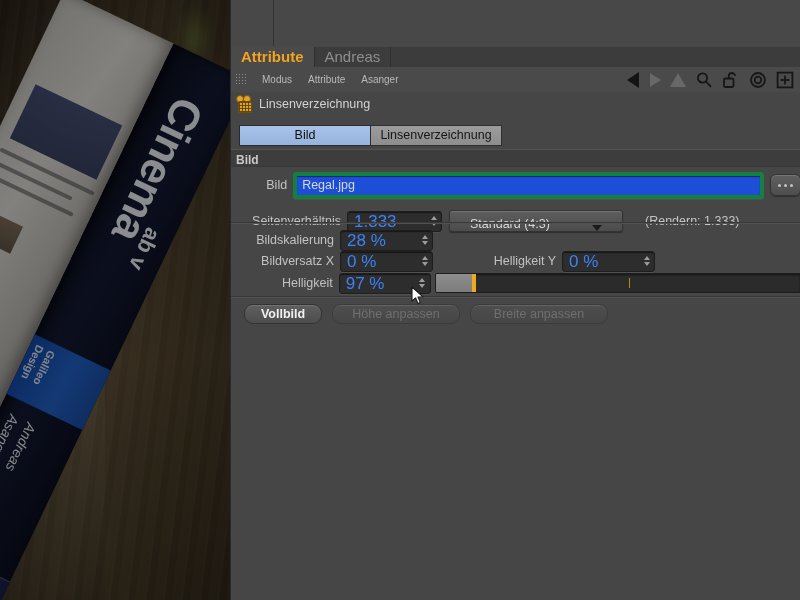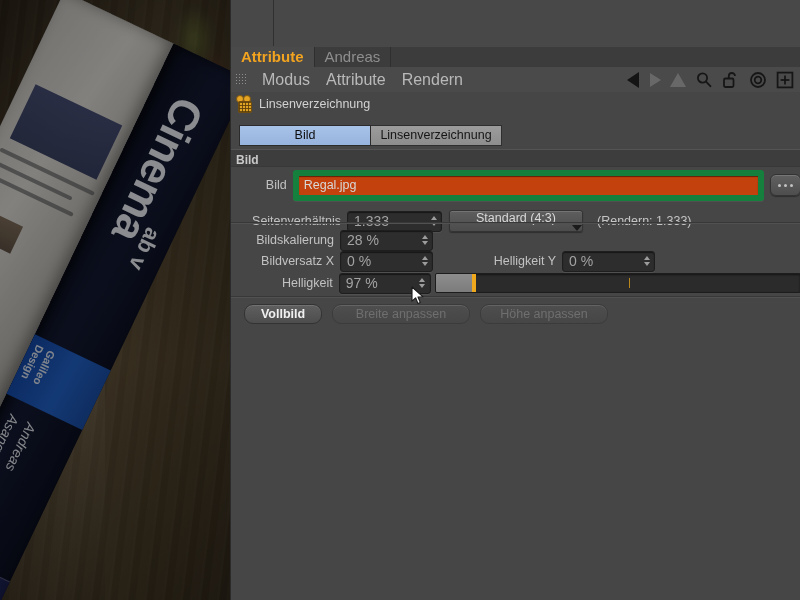--- a/index.html
+++ b/index.html
@@ -191,21 +191,21 @@
   }
   .grip {
     width: 13px; height: 13px; margin-left: 4px; margin-right: 6px;
     background-image:
       radial-gradient(circle, #9a9a9a 0.6px, rgba(0,0,0,0) 0.9px);
     background-size: 3px 3px;
     background-position: 0 0;
     opacity: .85;
   }
   .menuitem {
-    font-size: 16px; color: #b9b9b9;
+    font-size: 10px; color: #b9b9b9;
     padding: 0 8px; line-height: 25px; cursor: default;
   }
   .tools { margin-left: auto; display: flex; align-items: center; gap: 9px; padding-right: 7px; }
   .tool { width: 18px; height: 18px; position: relative; opacity: .95; }
   .t-back {
     width:0;height:0;border-top:8px solid transparent;border-bottom:8px solid transparent;
     border-right:12px solid #141414; margin-right: 2px;
   }
   .t-ghost1, .t-ghost2 { opacity: .22; }
   .t-ghost1 { width:0;height:0;border-top:7px solid transparent;border-bottom:7px solid transparent;border-left:11px solid #d8d8d8; }
@@ -283,51 +283,51 @@
   
   .row { position: absolute; left: 0; width: 570px; display: flex; align-items: center; }
   .lbl { font-size: 12.5px; color: #c2c2c2; text-align: right; }
   .sep {
     position: absolute; left: 0; width: 570px; height: 1px;
     background: #383838; border-bottom: 1px solid #515151;
   }
 
   .textfield {
     height: 19px; line-height: 19px;
-    background: #c2410c;
-    border: 6px solid #15803d;
+    background: #1d4ed8;
+    border: 4px solid #15803d;
     border-radius: 3px;
     box-shadow: inset 0 1px 1px rgba(0,0,0,.5), 0 1px 0 rgba(255,255,255,.06);
     color: #d8d8d8; font-size: 12.5px;
     padding: 0 5px;
     overflow: hidden; white-space: nowrap;
   }
   .numfield {
     height: 19px;
     background: #2d2d2d;
     border: 1px solid #1e1e1e;
     border-radius: 3px;
     box-shadow: inset 0 1px 1px rgba(0,0,0,.5), 0 1px 0 rgba(255,255,255,.06);
     display: flex; align-items: center;
     padding: 0 3px 0 6px;
   }
-  .numfield .val { flex: 1; color: #a3a3a3; font-size: 14px; line-height: 19px; }
+  .numfield .val { flex: 1; color: #3b82f6; font-size: 17px; line-height: 19px; }
   .spin { width: 9px; display: flex; flex-direction: column; align-items: center; gap: 2px; }
   .spin .up { width:0;height:0;border-left:3.5px solid transparent;border-right:3.5px solid transparent;border-bottom:4px solid #9d9d9d; }
   .spin .dn { width:0;height:0;border-left:3.5px solid transparent;border-right:3.5px solid transparent;border-top:4px solid #9d9d9d; }
 
   .dropdown {
     height: 20px;
     background: linear-gradient(180deg, #5e5e5e, #4c4c4c);
     border: 1px solid #333;
     border-radius: 3px;
     box-shadow: inset 0 1px 0 rgba(255,255,255,.14), 0 1px 1px rgba(0,0,0,.35);
-    display: flex; align-items: center;
-    padding: 0 0;
-    color: #d9d9d9; font-size: 12.5px; flex-direction: column;
+    display: flex; align-items: flex-end;
+    padding: 0 20px;
+    color: #d9d9d9; font-size: 12.5px;
   }
   .dropdown .caret {
     margin-left: auto;
     width:0;height:0;border-left:5px solid transparent;border-right:5px solid transparent;border-top:6px solid #1b1b1b;
   }
 
   .dotsbtn {
     width: 30px; height: 20px;
     background: linear-gradient(180deg, #606060, #4e4e4e);
     border: 1px solid #333; border-radius: 6px;
@@ -428,21 +428,21 @@
       </div>
       <div class="tab">
         <span>Andreas</span>
       </div>
     </div>
 
     <div class="menurow">
       <div class="grip"></div>
       <div class="menuitem">Modus</div>
       <div class="menuitem">Attribute</div>
-      <div class="menuitem">Rendern</div>
+      <div class="menuitem">Asanger</div>
 
       <div class="tools">
         <span class="t-back"></span>
         <span class="t-ghost1"></span>
         <span class="t-ghost2"></span>
         <span class="tool">
           <svg width="18" height="18" viewBox="0 0 18 18">
             <circle cx="7.5" cy="7" r="4.6" fill="none" stroke="#141414" stroke-width="1.8"></circle>
             <line x1="11" y1="10.6" x2="15.4" y2="15.2" stroke="#141414" stroke-width="1.9" stroke-linecap="round"></line>
           </svg>
@@ -507,21 +507,21 @@
         <span class="val">1.333</span>
         <span class="spin">
             <i class="up"></i>
             <i class="dn"></i>
           </span>
       </div>
       <div class="dropdown" style="width:132px; margin-left:7px;">
         <span>Standard (4:3)</span>
         <span class="caret"></span>
       </div>
-      <div class="note" style="margin-left:14px;">(Rendern: 1.333)</div>
+      <div class="note" style="margin-left:22px;">(Rendern: 1.333)</div>
     </div>
 
     <div class="sep" style="top:222px"></div>
 
     <div class="row" style="top:229px; height:22px;">
       <div class="lbl" style="width:103px">Bildskalierung</div>
       <div class="numfield" style="width:82px; margin-left:6px;">
         <span class="val">28 %</span>
         <span class="spin">
             <i class="up"></i>
@@ -564,25 +564,25 @@
         <div class="tick" style="left: 53%;"></div>
       </div>
     </div>
 
     <div class="sep" style="top:296px"></div>
 
     <div class="btnrow" style="top:304px;">
       <div class="btn primary" style="width:76px">
         <span>Vollbild</span>
       </div>
+      <div class="btn disabled" style="width:126px">
+        <span>Höhe anpassen</span>
+      </div>
       <div class="btn disabled" style="width:136px">
         <span>Breite anpassen</span>
-      </div>
-      <div class="btn disabled" style="width:126px">
-        <span>Höhe anpassen</span>
       </div>
     </div>
   </div>
 
   <div class="cursor" style="left:411px; top:286px;">
     <svg width="14" height="20" viewBox="0 0 14 20">
       <path d="M1 1 L1 15.2 L4.6 11.8 L7.0 17.6 L9.3 16.6 L7.0 11.0 L12 10.8 Z" fill="#ffffff" stroke="#1a1a1a" stroke-width="1.1" stroke-linejoin="round"></path>
     </svg>
   </div>
 

